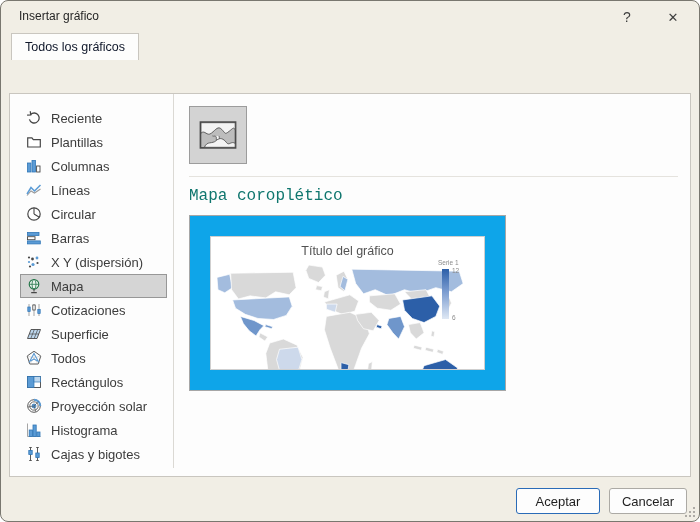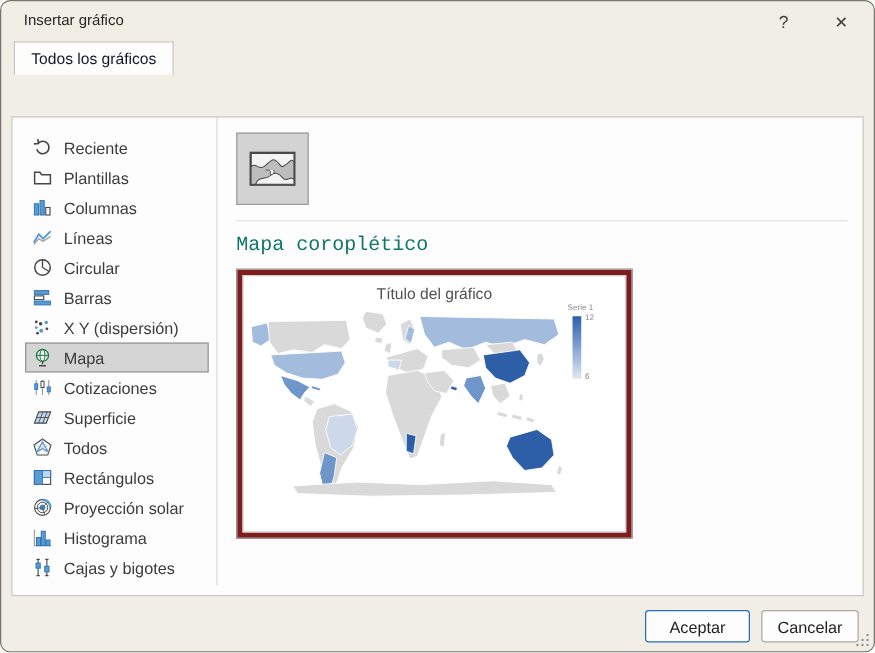--- a/index.html
+++ b/index.html
@@ -34,22 +34,22 @@
   .side-icon svg { width:16px; height:16px; display:block; }
   .side-label { white-space:nowrap; }
 
   .main { position:absolute; left:165px; top:0; right:0; bottom:0; padding:12px 12px 0 14px; }
   .subtype { width:58px; height:58px; background:#d3d3d3; border:1px solid #9c9c9c;
              display:flex; align-items:center; justify-content:center; cursor:pointer; padding:0; }
   .subtype svg { width:38px; height:28px; display:block; }
   .sep { border-top:1px solid #e5e3de; margin-top:12px; }
   .heading { font-size:16px; color:#0f766e; margin:10px 0 10px; font-weight:400;font-family:Liberation Mono, monospace; }
 
-  .preview-frame { width:317px; height:216px; border:1px solid #a6a6a6; background:#7f1d1d;
-                   padding:4px; cursor:pointer; }
+  .preview-frame { width:317px; height:176px; border:1px solid #a6a6a6; background:#0ea5e9;
+                   padding:20px; cursor:pointer; }
   .preview-inner { position:relative; width:100%; height:100%; background:#fff;
                    border:1px solid #cfcfcf; overflow:hidden; }
   .chart-title { position:absolute; top:7px; left:0; right:0; text-align:center;
                  font-size:12.5px; color:#525252; }
   .worldmap { position:absolute; left:4px; top:26px; width:254px; height:152px; }
   .worldmap path { stroke:#ffffff; stroke-width:0.7; fill:#d9d9d9; }
 
   .legend { position:absolute; right:6px; top:22px; width:42px; }
   .legend-title { font-size:6.5px; color:#8a8a8a; margin:0 0 3px 2px; }
   .legend-body { display:flex; }

